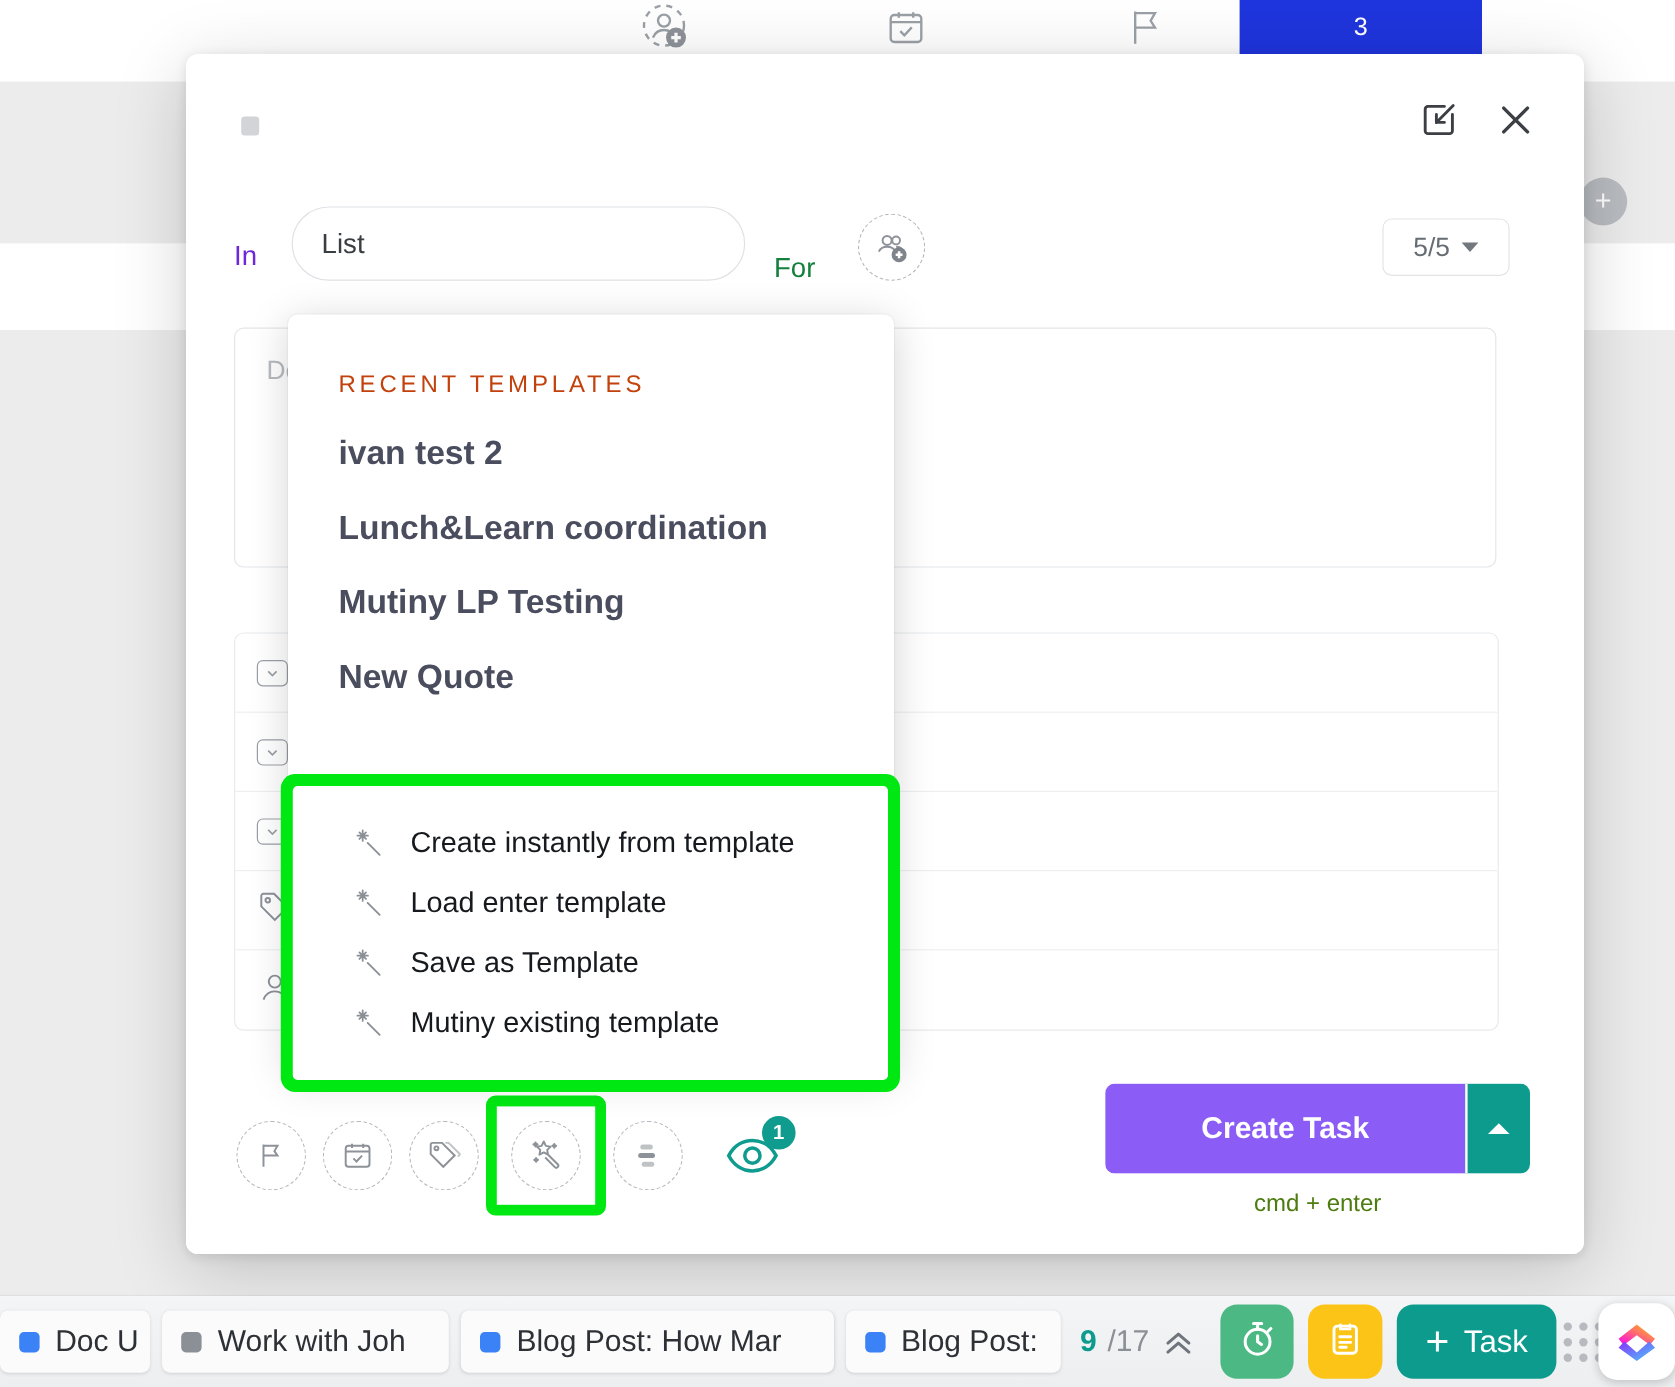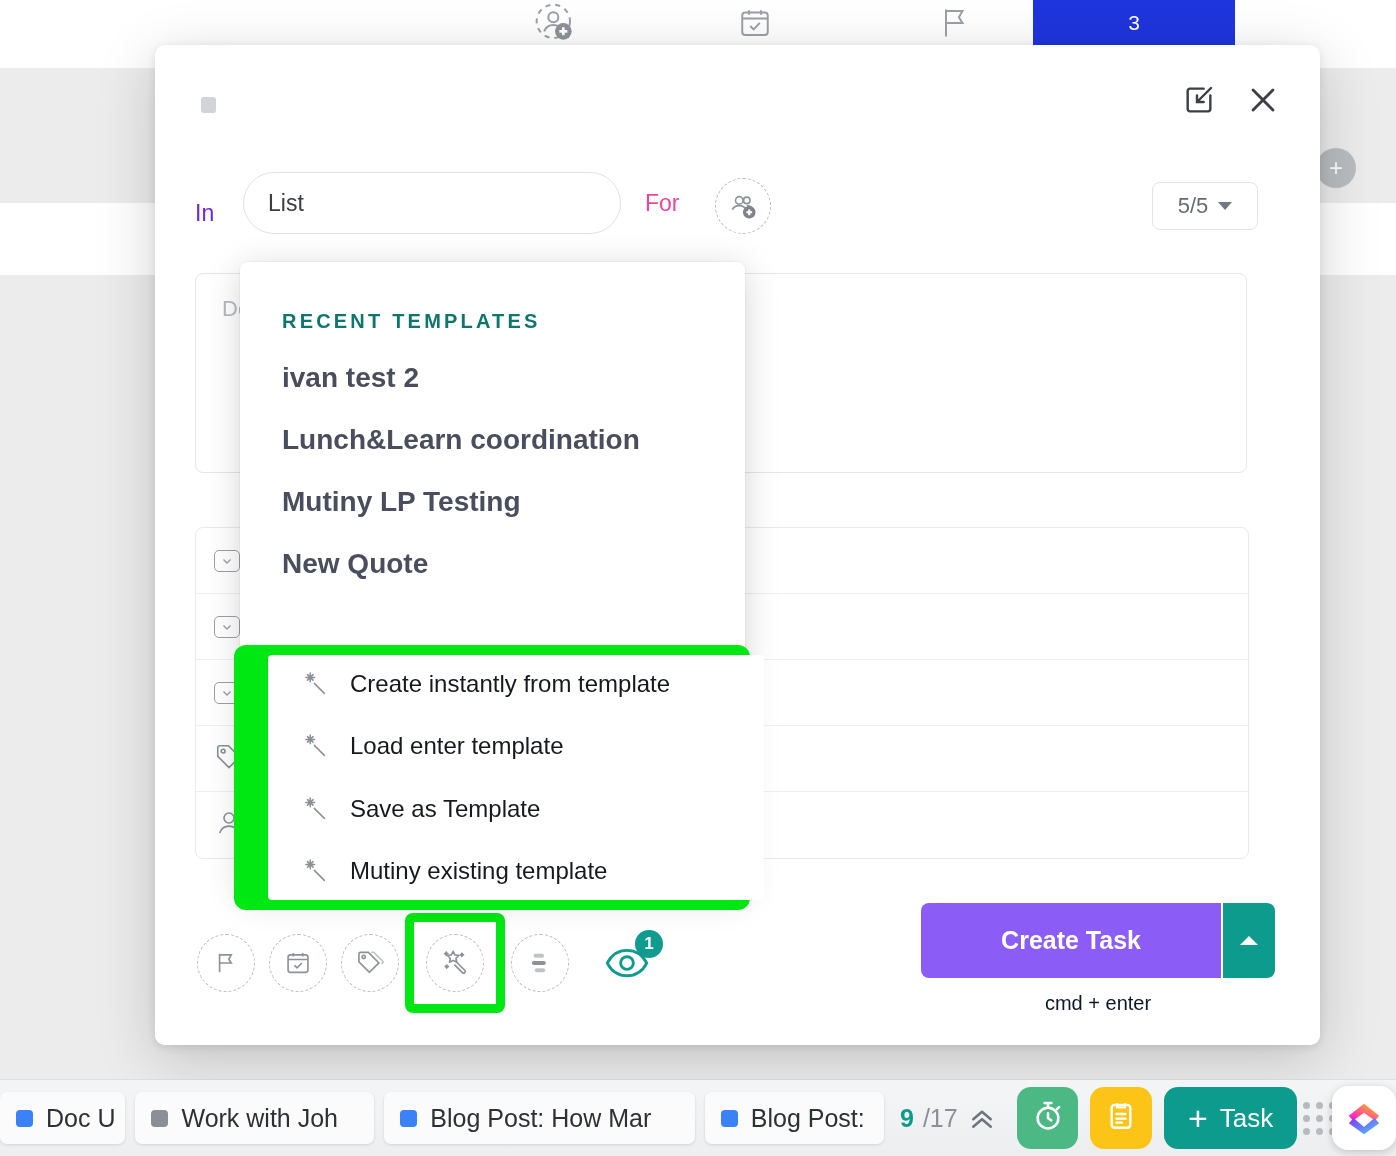--- a/index.html
+++ b/index.html
@@ -75,21 +75,21 @@
   .modal-meta{position:relative;height:95px;}
   .meta-in-label{
     position:absolute;left:40px;top:30px;font-size:23px;color:#6d28d9;
   }
   .meta-list-pill{
     position:absolute;left:88px;top:2px;width:378px;height:62px;
     border:1px solid #dfe1e4;border-radius:31px;background:#fff;
     display:flex;align-items:center;padding-left:24px;box-sizing:border-box;
     font-size:23px;color:#3a3d42;
   }
-  .meta-for-label{position:absolute;left:490px;top:20px;font-size:23px;color:#ec4899;}
+  .meta-for-label{position:absolute;left:490px;top:40px;font-size:23px;color:#15803d;}
   .meta-avatar{
     position:absolute;left:560px;top:8px;width:54px;height:54px;border-radius:50%;
     border:1.6px dashed #b4b8bd;display:flex;align-items:center;justify-content:center;
     color:#8e9299;
   }
   .meta-count{
     position:absolute;right:62px;top:12px;width:104px;height:46px;
     border:1px solid #e2e4e7;border-radius:8px;background:#fff;
     display:flex;align-items:center;justify-content:center;gap:10px;
     font-size:22px;color:#676c73;
@@ -108,36 +108,36 @@
   .field-row:last-child{border-bottom:none;}
 
   
   #template-dropdown{
     position:absolute;left:240px;top:262px;width:505px;
     background:#fff;border-radius:8px;
     box-shadow:0 6px 34px rgba(0,0,0,.17), 0 0 0 1px rgba(0,0,0,.03);
     z-index:40;
   }
   .dd-section-title{
-    padding:48px 0 0 42px;font-size:20px;letter-spacing:3.2px;color:#0f766e;font-weight:700;
+    padding:48px 0 0 42px;font-size:20px;letter-spacing:3.2px;color:#c2410c;font-weight:400;
   }
   .dd-recent-list{padding:14px 0 30px 0;}
   .dd-recent-item{
     padding:15px 0 15px 42px;font-size:28px;font-weight:700;color:#4a4d5e;cursor:pointer;
   }
 
   
   #template-actions-highlight{
     position:absolute;left:234px;top:645px;width:516px;height:265px;
     background:#00e812;border-radius:12px;padding:10px;box-sizing:border-box;z-index:45;
   }
   #template-actions{
     width:100%;height:100%;background:#fff;border-radius:4px;
-    display:flex;flex-direction:column;justify-content:space-between;
-    box-sizing:border-box;padding:4px 0;margin-left:24px;
+    display:flex;flex-direction:column;justify-content:center;
+    box-sizing:border-box;padding:4px 16px;
   }
   .dd-action-item{
     display:flex;align-items:center;gap:20px;
     padding:10px 0 10px 32px;font-size:24px;color:#16191d;cursor:pointer;
   }
   .wand-icon{width:30px;height:30px;flex:0 0 30px;color:#8b9096;}
 
   
   .modal-footer{position:absolute;left:0;bottom:0;width:100%;height:150px;background:#fff;}
   .footer-icons{position:absolute;left:42px;top:18px;display:flex;align-items:center;gap:14px;}
@@ -165,21 +165,21 @@
   #create-task-button{
     background:#8b5cf6;color:#fff;border:none;
     font-family:inherit;font-size:25px;font-weight:700;
     padding:0 80px;height:75px;cursor:pointer;
   }
   #create-task-caret{
     background:#0c9b8d;border:none;border-left:2px solid #fff;width:54px;height:75px;
     display:flex;align-items:center;justify-content:center;cursor:pointer;
   }
   .caret-up{width:0;height:0;border-left:9px solid transparent;border-right:9px solid transparent;border-bottom:9px solid #fff;}
-  .create-hint{margin-top:14px;font-size:20px;color:#0f172a;}
+  .create-hint{margin-top:14px;font-size:20px;color:#4d7c0f;}
 
   
   #taskbar{
     position:absolute;left:0;bottom:0;width:1396px;height:76px;
     background:linear-gradient(#f4f5f6,#eceef0);
     display:flex;align-items:center;
     box-shadow:0 -1px 0 rgba(0,0,0,.05);
   }
   .tb-chip{
     height:52px;background:#fbfbfc;border-radius:7px;

